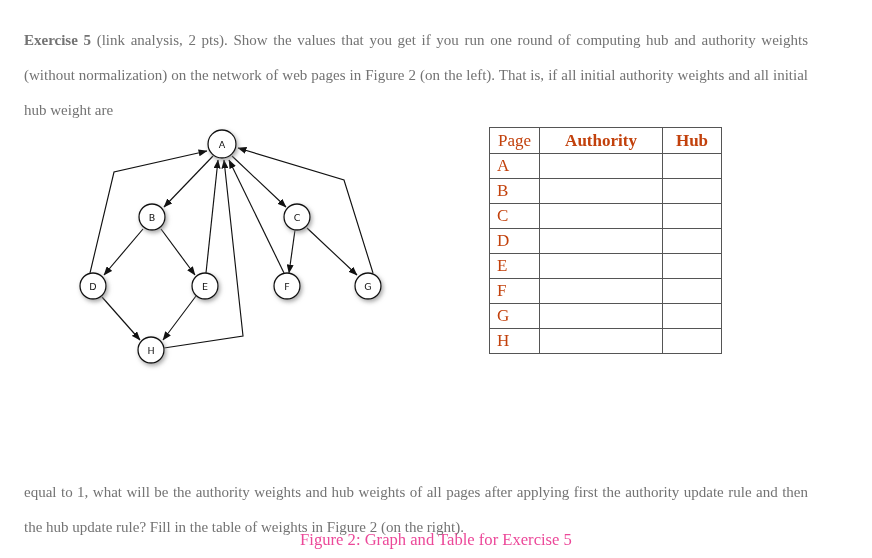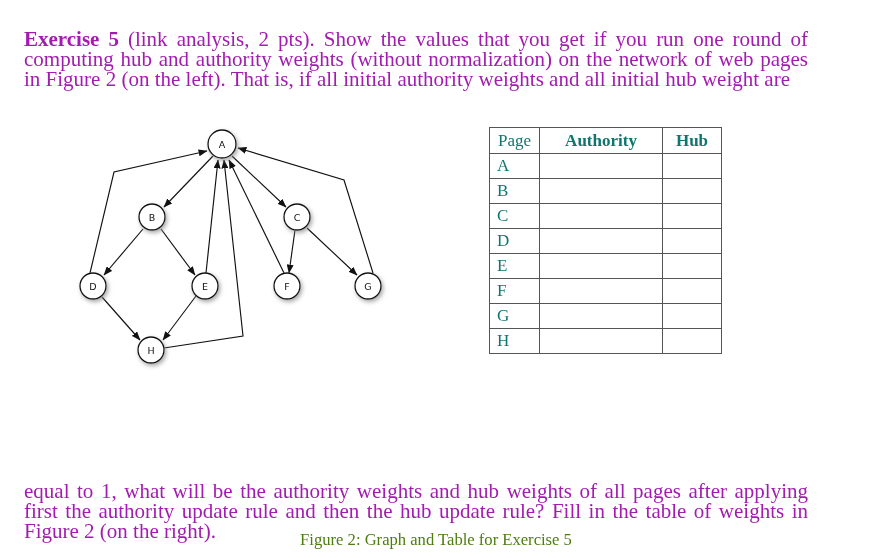--- a/index.html
+++ b/index.html
@@ -18,24 +18,24 @@
   }
   .page {
     position: relative;
     width: 872px;
     height: 558px;
   }
 
   
   .para {
     position: absolute;
-    font-size: 21px;
-    line-height: 20px;
+    font-size: 15px;
+    line-height: 35px;
     text-align: justify;
-    color: #a21caf;
+    color: #737373;
   }
   #intro-para {
     left: 24px;
     top: 8px;
     width: 784px;
   }
   #closing-para {
     left: 24px;
     top: 460px;
     width: 784px;
@@ -85,21 +85,21 @@
 
   
   #table-panel {
     position: absolute;
     left: 489px;
     top: 17px;
   }
   table.weights {
     border-collapse: collapse;
     font-size: 17px;
-    color: #0f766e;
+    color: #c2410c;
   }
   table.weights th,
   table.weights td {
     border: 1px solid #555555;
     padding: 0;
     font-weight: normal;
     height: 25px;
     box-sizing: border-box;
   }
   table.weights thead th {
@@ -123,21 +123,21 @@
   table.weights thead th.h-hub { width: 59px; font-weight: bold; }
 
   
   #figure-caption {
     position: absolute;
     left: 0;
     top: 420px;
     width: 872px;
     text-align: center;
     font-size: 16.6px;
-    color: #4d7c0f;
+    color: #ec4899;
   }
 </style>
 </head>
 <body>
 
 <div class="page">
 
   <p class="para" id="intro-para">
     <span class="exercise-label">Exercise 5</span><span class="frag"> (link analysis, 2 pts). Show the values that you get if you run one round of computing hub and authority weights (without normalization) on the network of web pages in Figure 2 (on the left). That is, if all initial authority weights and all initial hub weight are</span>
   </p>

